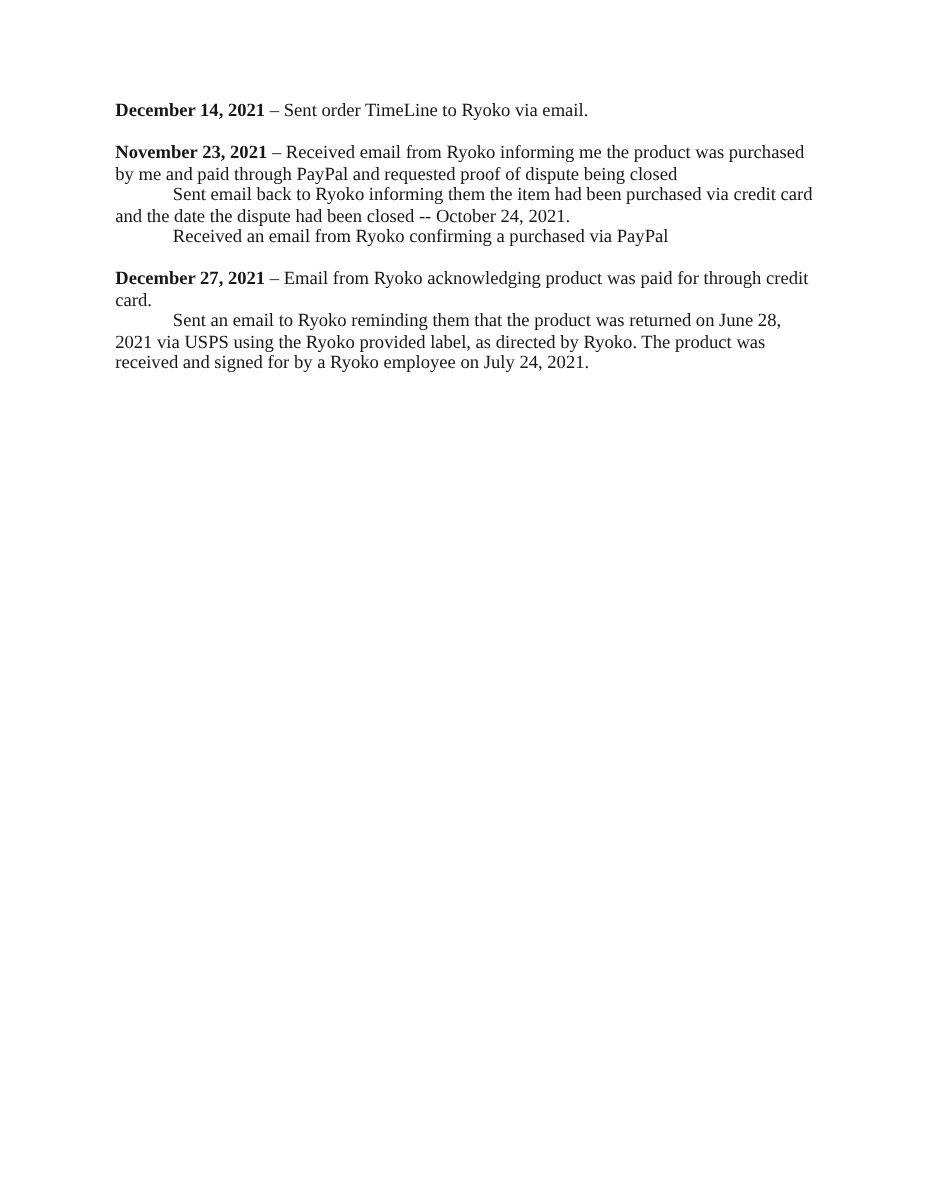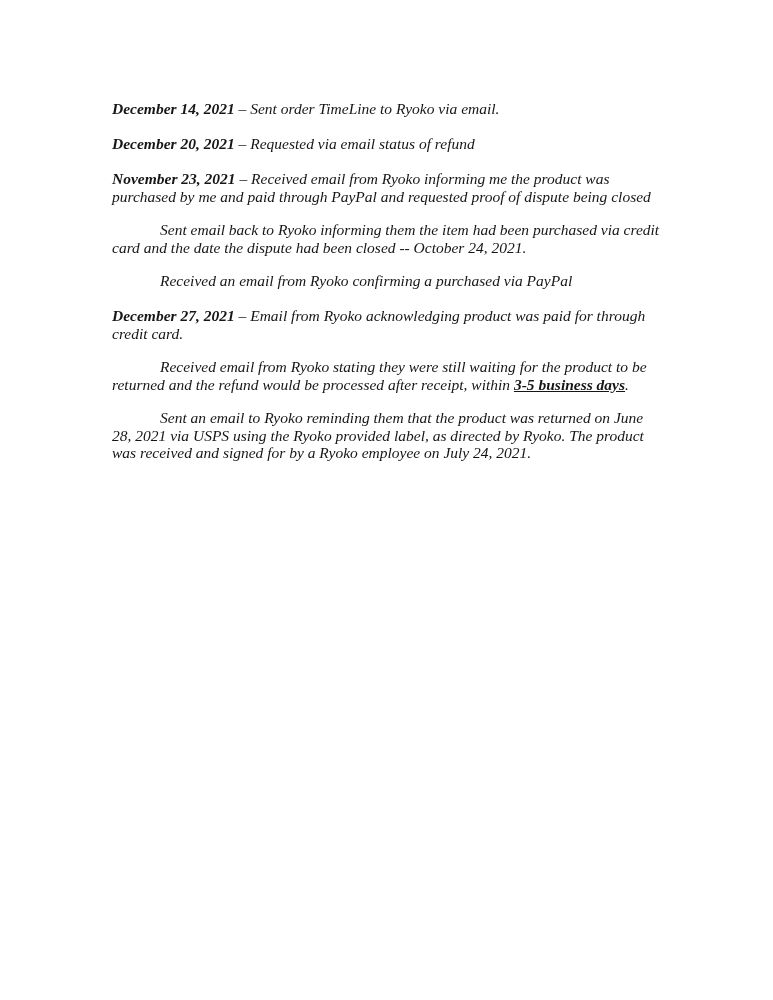--- a/index.html
+++ b/index.html
@@ -22,22 +22,21 @@
   .content {
     position: absolute;
     left: 96px;
     top: 84px;
     width: 586px;
     font-size: 15.5px;
     line-height: 17.5px;
     text-align: left;
   }
   .content p {
-    margin: 16px;
-    font-style: italic;
+    margin: 0;
   }
   .entry + .entry {
     margin-top: 17.5px;
   }
   .sub {
     text-indent: 48px;
   }
   .date {
     font-weight: bold;
   }
@@ -49,30 +48,26 @@
 </head>
 <body>
 
 <div class="page">
   <div class="content">
 
     <div class="entry">
       <p class="para"><b class="date">December 14, 2021</b> <span>–</span> <span>Sent order TimeLine to Ryoko via email.</span></p>
     </div>
 
-    <div class="entry">
-      <p class="para"><b class="date">December 20, 2021</b> <span>–</span> <span>Requested via email status of refund</span></p>
-    </div>
 
     <div class="entry">
       <p class="para"><b class="date">November 23, 2021</b> <span>–</span> <span>Received email from Ryoko informing me the product was purchased by me and paid through PayPal and requested proof of dispute being closed</span></p>
       <p class="para sub">Sent email back to Ryoko informing them the item had been purchased via credit card and the date the dispute had been closed -- October 24, 2021.</p>
       <p class="para sub">Received an email from Ryoko confirming a purchased via PayPal</p>
     </div>
 
     <div class="entry">
       <p class="para"><b class="date">December 27, 2021</b> <span>–</span> <span>Email from Ryoko acknowledging product was paid for through credit card.</span></p>
-      <p class="para sub"><span>Received email from Ryoko stating they were still waiting for the product to be returned and the refund would be processed after receipt, within </span><b class="emph">3-5 business days</b><span>.</span></p>
       <p class="para sub">Sent an email to Ryoko reminding them that the product was returned on June 28, 2021 via USPS using the Ryoko provided label, as directed by Ryoko. The product was received and signed for by a Ryoko employee on July 24, 2021.</p>
     </div>
 
   </div>
 </div>
 
 </body></html>

